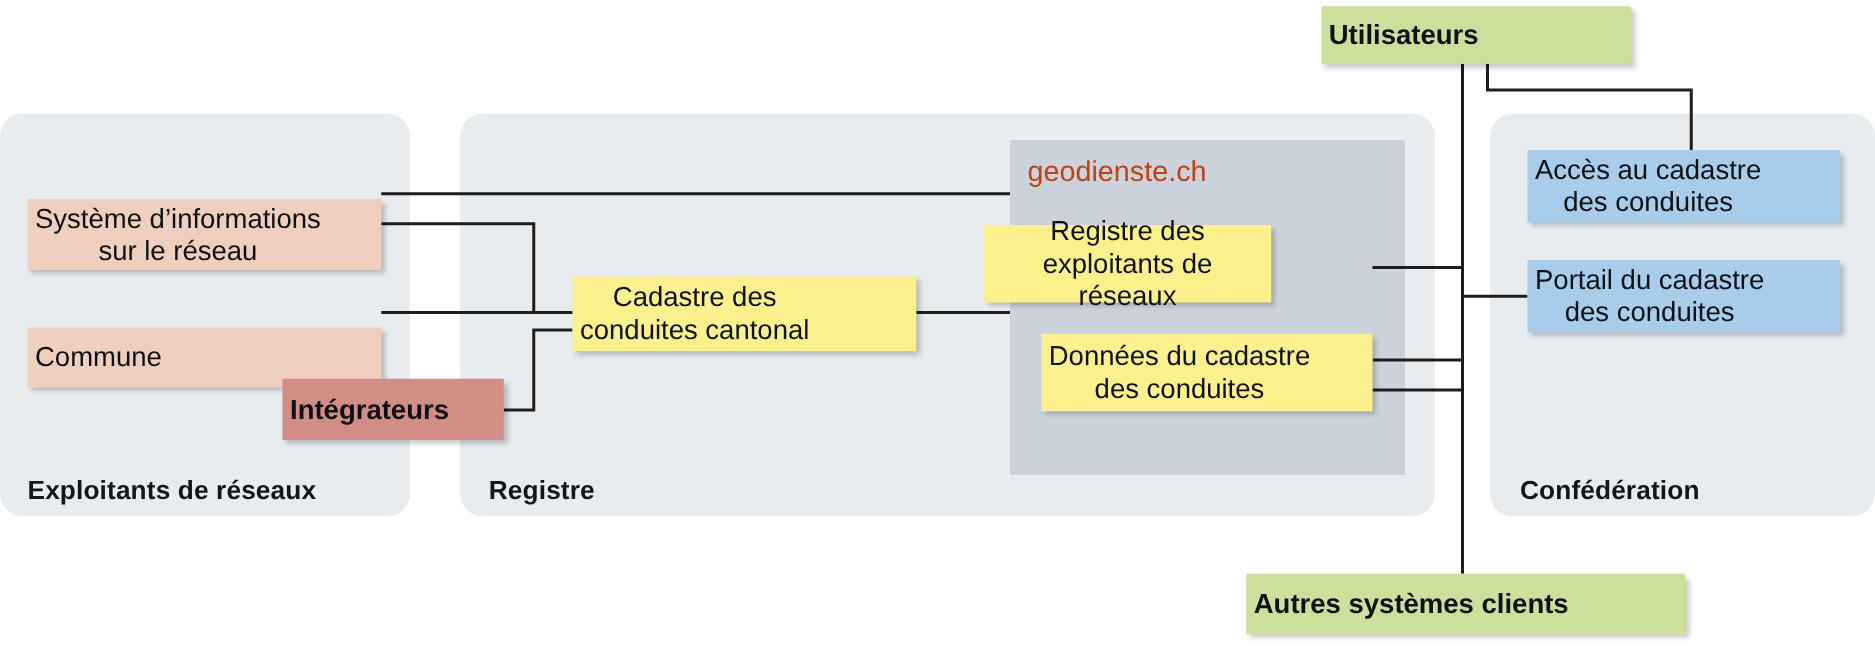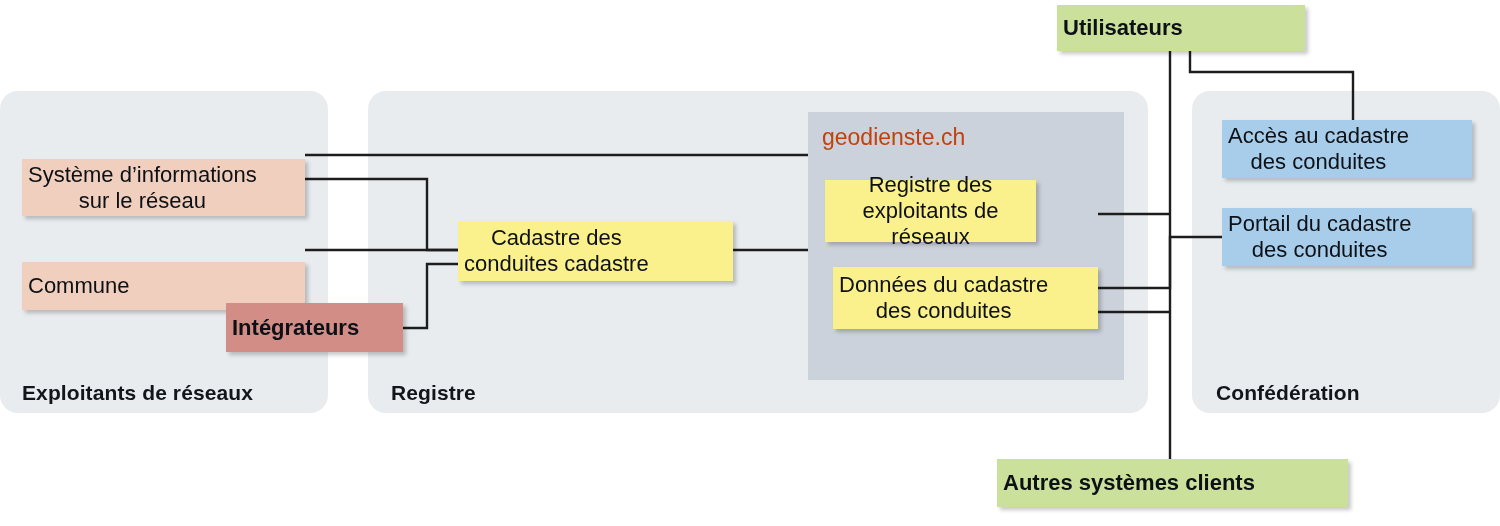--- a/index.html
+++ b/index.html
@@ -108,25 +108,25 @@
 
   <div class="node n-red" style="left:226px;top:303px;width:177px;height:49px;">
     <div>
       <span>Intégrateurs</span>
     </div>
   </div>
 
   <div class="node n-yellow" style="left:458px;top:221px;width:275px;height:60px;">
     <div>
       <span>Cadastre des</span>
-      <span>conduites cadastre</span>
+      <span>conduites cantonal</span>
     </div>
   </div>
 
-  <div class="node n-yellow" style="left:825px;top:180px;width:211px;height:62px;">
+  <div class="node n-yellow" style="left:787px;top:180px;width:230px;height:62px;">
     <div>
       <span>Registre des</span>
       <span>exploitants de réseaux</span>
     </div>
   </div>
 
   <div class="node n-yellow" style="left:833px;top:267px;width:265px;height:62px;">
     <div>
       <span>Données du cadastre</span>
       <span>des conduites</span>

